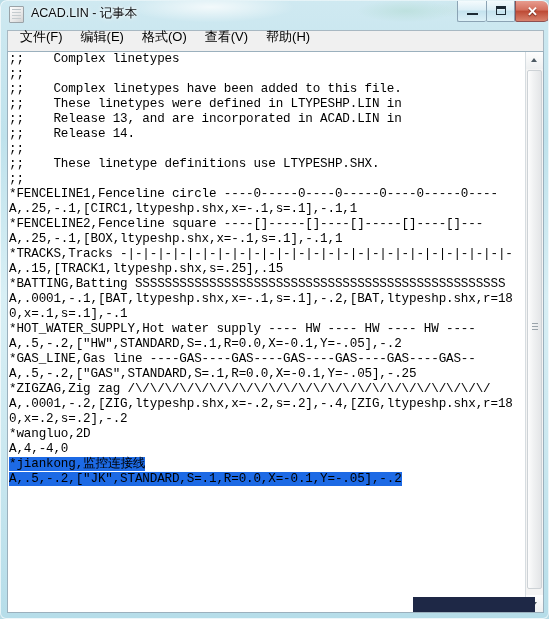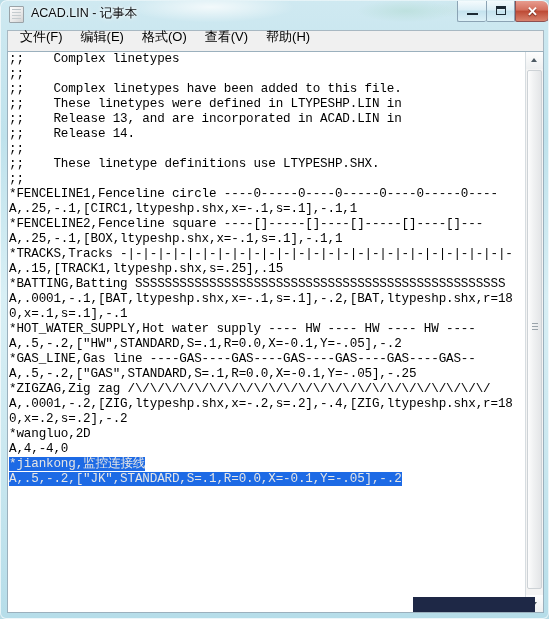--- a/index.html
+++ b/index.html
@@ -171,21 +171,21 @@
     left: 1px; top: 0px;
     width: 516px;
     font-family: "Liberation Mono", "DejaVu Sans Mono", monospace;
     font-size: 12.6px;
     line-height: 15px;
     color: #000;
     white-space: pre-wrap;
     word-break: break-all;
     letter-spacing: -0.15px;
   }
-  .sel { background: #1d6ae5; color: #e5e5e5; }
+  .sel { background: #1d6ae5; color: #000000; }
 
   
   #scrollbar {
     position: absolute;
     right: 0px; top: 0px;
     width: 18px;
     height: 560px;
     background: #f4f4f4;
     border-left: 1px solid #d7dde1;
     box-sizing: border-box;

